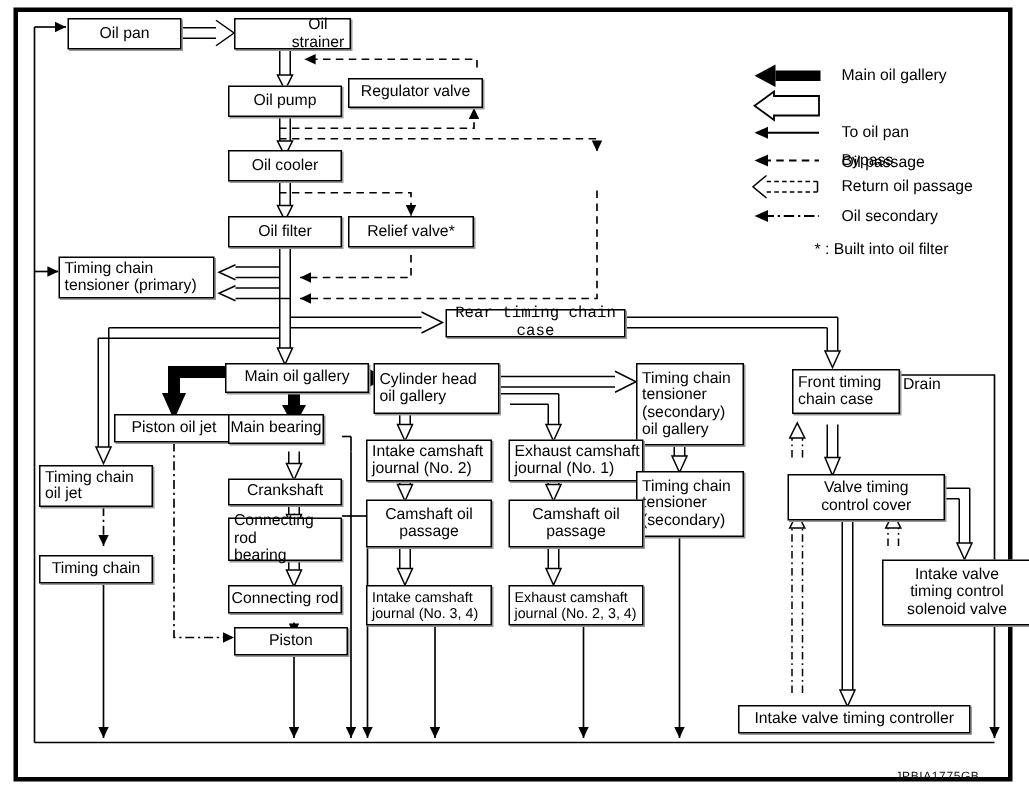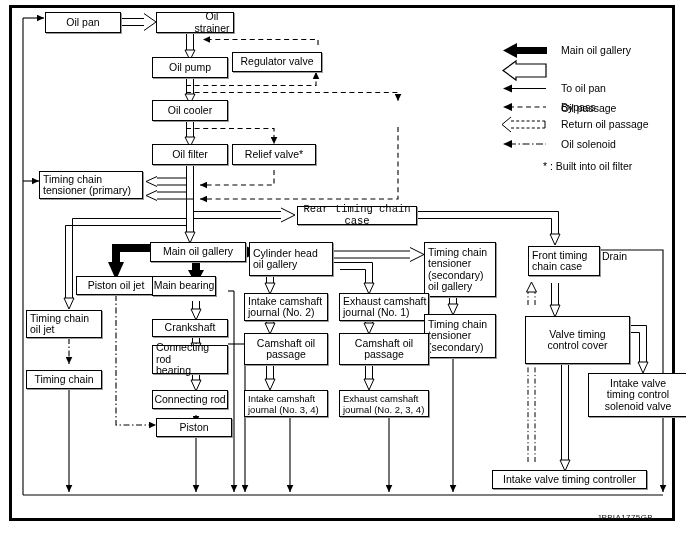--- a/index.html
+++ b/index.html
@@ -347,21 +347,21 @@
       </div>
     </div>
 
   <div class="box c" style="left:339px;top:333px;width:90px;height:32px;">
     <div>
         <span>Camshaft oil</span>
     <span>passage</span>
       </div>
     </div>
 
-  <div class="box c" style="left:525px;top:316px;width:105px;height:48px;">
+  <div class="box c" style="left:525px;top:316px;width:105px;height:31px;">
     <div>
         <span>Valve timing</span>
     <span>control cover</span>
       </div>
     </div>
 
   <div class="box l" style="left:152px;top:345px;width:76px;height:29px;">
     <div>
         <span>Connecting rod</span>
     <span>bearing</span>
@@ -438,17 +438,17 @@
       <line x1="509" y1="144" x2="546" y2="144" stroke-dasharray="7,2.5,1.5,2.5"></line>
       <path d="M512,140 L503,144 L512,148 Z" fill="#000" stroke="none"></path>
     </g>
   </svg>
 
   <div class="lg" style="left:561px;top:44px;">Main oil gallery</div>
   <div class="lg" style="left:561px;top:64px;margin-top:38px;">Oil passage</div>
   <div class="lg" style="left:561px;top:82px;">To oil pan</div>
   <div class="lg" style="left:561px;top:101px;">Bypass</div>
   <div class="lg" style="left:561px;top:118px;">Return oil passage</div>
-  <div class="lg" style="left:561px;top:138px;">Oil solenoid</div>
+  <div class="lg" style="left:561px;top:138px;">Oil secondary</div>
   <div class="lg" style="left:531px;top:160px;margin-left:12px;">* : Built into oil filter</div>
 
   <div class="code" style="left:597px;top:513px;">JPBIA1775GB</div>
 </div>
 
 </body></html>

